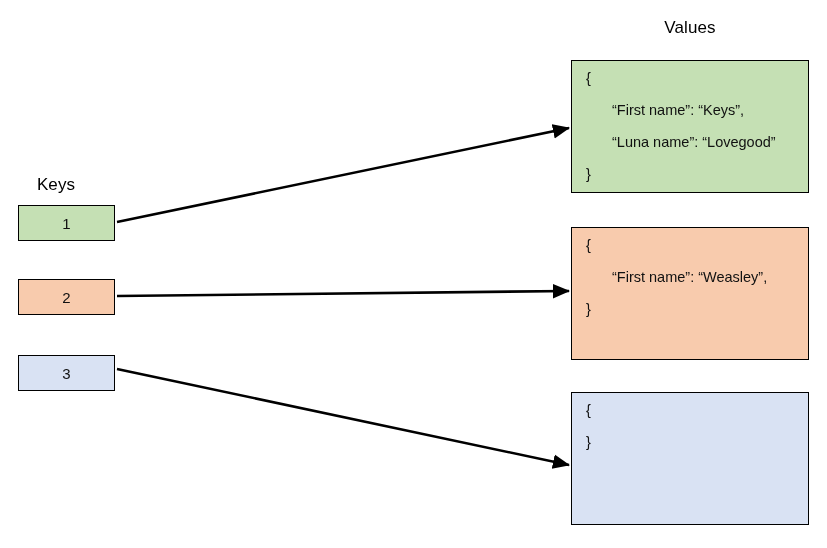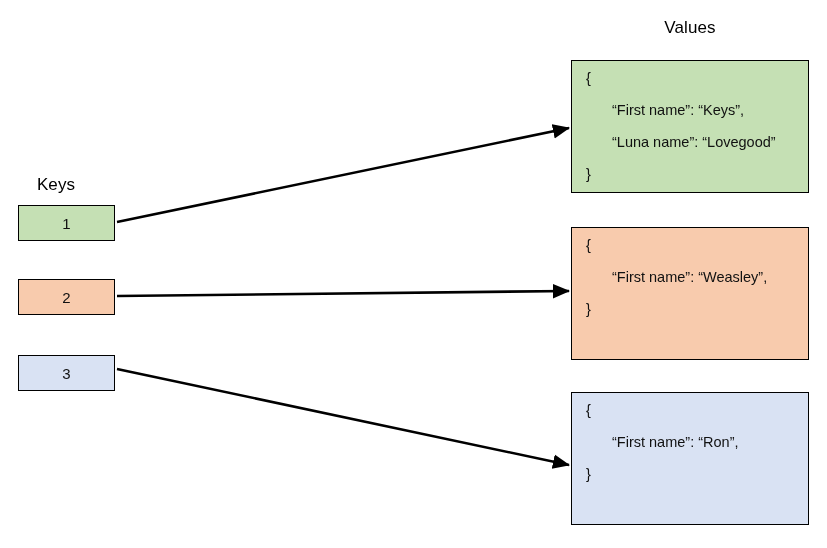--- a/index.html
+++ b/index.html
@@ -108,21 +108,20 @@
   </div>
 
   <div class="value-box" id="value-box-1" style="background-color: rgb(248, 203, 173);">
     <div class="vb-line open">{</div>
     <div class="vb-line prop">“First name”: “Weasley”,</div>
     <div class="vb-line close">}</div>
   </div>
 
   <div class="value-box" id="value-box-2" style="background-color: rgb(217, 226, 243);">
     <div class="vb-line open">{</div>
-    <div class="vb-line prop">“First name”: “Ron”,</div>
     <div class="vb-line close">}</div>
   </div>
 
   <svg id="arrow-layer" viewBox="0 0 827 548" width="827" height="548" xmlns="http://www.w3.org/2000/svg">
     <defs>
       <marker id="arrowhead" markerWidth="7" markerHeight="7" refX="6.2" refY="3.2" orient="auto" markerUnits="strokeWidth">
         <path d="M0,0.4 L6.6,3.2 L0,6 z" fill="#000000"></path>
       </marker>
     </defs>
     <g id="arrow-lines">

